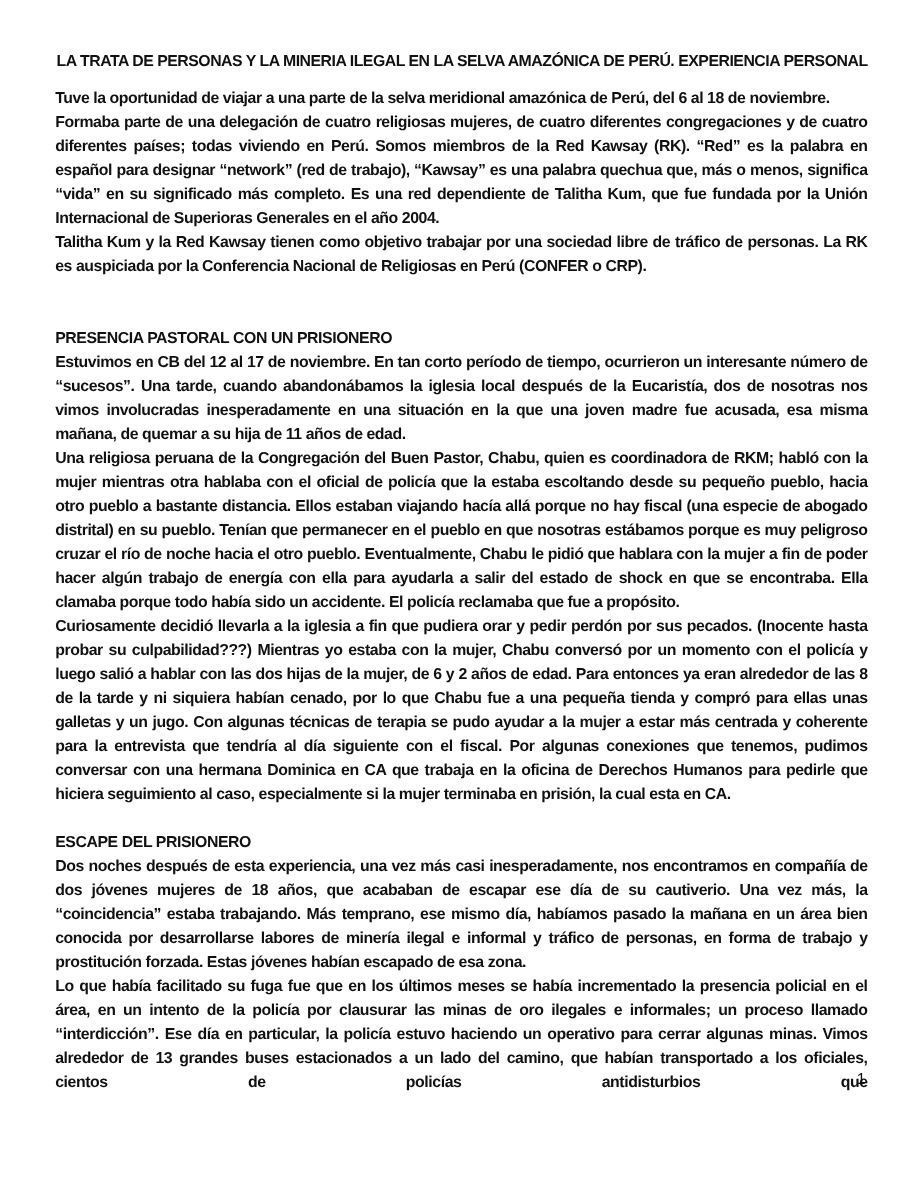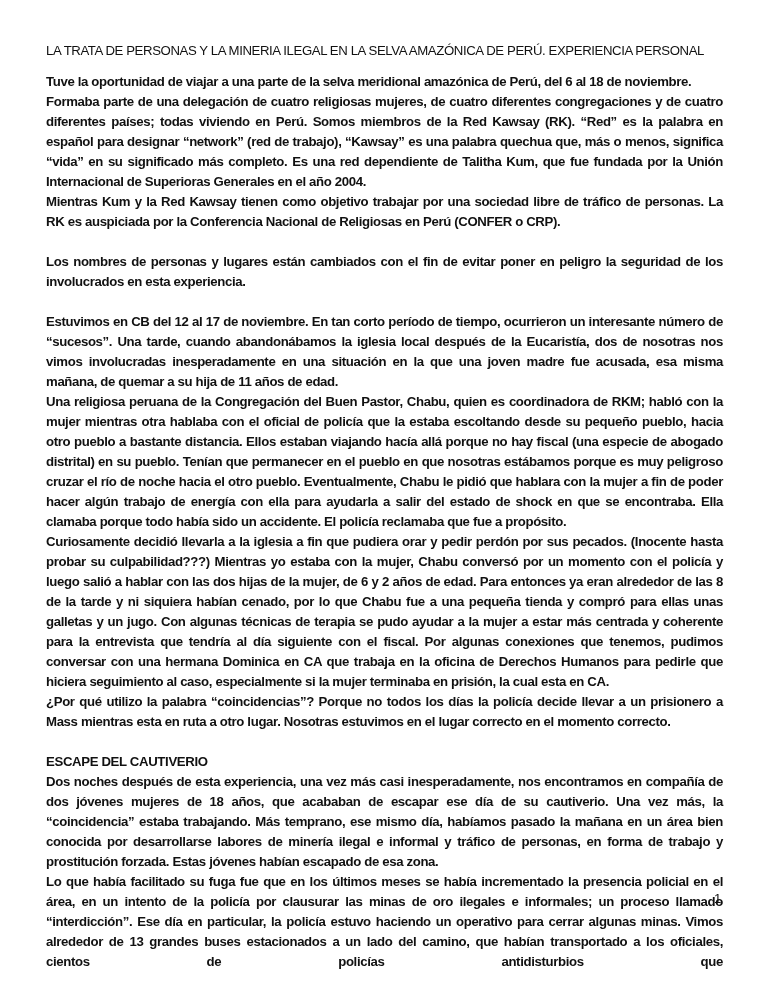--- a/index.html
+++ b/index.html
@@ -4,53 +4,52 @@
   <style>
     html, body { margin: 0; padding: 0; background: #ffffff; }
     body { width: 768px; height: 994px; overflow: hidden; position: relative; }
     .page {
       position: absolute; left: 46px; top: 41px; width: 677px;
       font-family: "Liberation Sans", sans-serif;
       font-size: 13.2px; line-height: 20px; color: #111;
       letter-spacing: -0.35px;
     }
     .title {
-      text-align: left; font-weight: normal; font-size: 13.2px;
+      text-align: right; font-weight: bold; font-size: 13.2px;
       margin: 0 0 11px 0; letter-spacing: -0.4px;
     }
     p { margin: 0; text-align: justify; font-weight: bold; }
     p.last { text-align-last: left; }
     .gap { height: 20px; }
     .heading { font-weight: bold; margin: 0; }
     .page-number {
       position: absolute; left: 714px; top: 891px;
       font-family: "Liberation Sans", sans-serif; font-size: 13.2px; color: #111;
     }
   </style>
 </head>
 <body>
 
 <div class="page">
   <div class="title">LA TRATA DE PERSONAS Y LA MINERIA ILEGAL EN LA SELVA AMAZÓNICA DE PERÚ. EXPERIENCIA PERSONAL</div>
 
   <p class="last">Tuve la oportunidad de viajar a una parte de la selva meridional amazónica de Perú, del 6 al 18 de noviembre.</p>
   <p class="last">Formaba parte de una delegación de cuatro religiosas mujeres, de cuatro diferentes congregaciones y de cuatro diferentes países; todas viviendo en Perú. Somos miembros de la Red Kawsay (RK). “Red” es la palabra en español para designar “network” (red de trabajo), “Kawsay” es una palabra quechua que, más o menos, significa “vida” en su significado más completo. Es una red dependiente de Talitha Kum, que fue fundada por la Unión Internacional de Superioras Generales en el año 2004.</p>
-  <p class="last">Mientras Kum y la Red Kawsay tienen como objetivo trabajar por una sociedad libre de tráfico de personas. La RK es auspiciada por la Conferencia Nacional de Religiosas en Perú (CONFER o CRP).</p>
+  <p class="last">Talitha Kum y la Red Kawsay tienen como objetivo trabajar por una sociedad libre de tráfico de personas. La RK es auspiciada por la Conferencia Nacional de Religiosas en Perú (CONFER o CRP).</p>
 
   <div class="gap"></div>
 
-  <p class="last">Los nombres de personas y lugares están cambiados con el fin de evitar poner en peligro la seguridad de los involucrados en esta experiencia.</p>
 
   <div class="gap"></div>
 
+  <div class="heading">PRESENCIA PASTORAL CON UN PRISIONERO</div>
   <p class="last">Estuvimos en CB del 12 al 17 de noviembre. En tan corto período de tiempo, ocurrieron un interesante número de “sucesos”. Una tarde, cuando abandonábamos la iglesia local después de la Eucaristía, dos de nosotras nos vimos involucradas inesperadamente en una situación en la que una joven madre fue acusada, esa misma mañana, de quemar a su hija de 11 años de edad.</p>
   <p class="last">Una religiosa peruana de la Congregación del Buen Pastor, Chabu, quien es coordinadora de RKM; habló con la mujer mientras otra hablaba con el oficial de policía que la estaba escoltando desde su pequeño pueblo, hacia otro pueblo a bastante distancia. Ellos estaban viajando hacía allá porque no hay fiscal (una especie de abogado distrital) en su pueblo. Tenían que permanecer en el pueblo en que nosotras estábamos porque es muy peligroso cruzar el río de noche hacia el otro pueblo. Eventualmente, Chabu le pidió que hablara con la mujer a fin de poder hacer algún trabajo de energía con ella para ayudarla a salir del estado de shock en que se encontraba. Ella clamaba porque todo había sido un accidente. El policía reclamaba que fue a propósito.</p>
   <p class="last">Curiosamente decidió llevarla a la iglesia a fin que pudiera orar y pedir perdón por sus pecados. (Inocente hasta probar su culpabilidad???) Mientras yo estaba con la mujer, Chabu conversó por un momento con el policía y luego salió a hablar con las dos hijas de la mujer, de 6 y 2 años de edad. Para entonces ya eran alrededor de las 8 de la tarde y ni siquiera habían cenado, por lo que Chabu fue a una pequeña tienda y compró para ellas unas galletas y un jugo. Con algunas técnicas de terapia se pudo ayudar a la mujer a estar más centrada y coherente para la entrevista que tendría al día siguiente con el fiscal. Por algunas conexiones que tenemos, pudimos conversar con una hermana Dominica en CA que trabaja en la oficina de Derechos Humanos para pedirle que hiciera seguimiento al caso, especialmente si la mujer terminaba en prisión, la cual esta en CA.</p>
-  <p class="last">¿Por qué utilizo la palabra “coincidencias”? Porque no todos los días la policía decide llevar a un prisionero a Mass mientras esta en ruta a otro lugar. Nosotras estuvimos en el lugar correcto en el momento correcto.</p>
 
   <div class="gap"></div>
 
-  <div class="heading">ESCAPE DEL CAUTIVERIO</div>
+  <div class="heading">ESCAPE DEL PRISIONERO</div>
   <p class="last">Dos noches después de esta experiencia, una vez más casi inesperadamente, nos encontramos en compañía de dos jóvenes mujeres de 18 años, que acababan de escapar ese día de su cautiverio. Una vez más, la “coincidencia” estaba trabajando. Más temprano, ese mismo día, habíamos pasado la mañana en un área bien conocida por desarrollarse labores de minería ilegal e informal y tráfico de personas, en forma de trabajo y prostitución forzada. Estas jóvenes habían escapado de esa zona.</p>
   <p style="text-align-last: justify;">Lo que había facilitado su fuga fue que en los últimos meses se había incrementado la presencia policial en el área, en un intento de la policía por clausurar las minas de oro ilegales e informales; un proceso llamado “interdicción”. Ese día en particular, la policía estuvo haciendo un operativo para cerrar algunas minas. Vimos alrededor de 13 grandes buses estacionados a un lado del camino, que habían transportado a los oficiales, cientos de policías antidisturbios que</p>
 </div>
 
 <div class="page-number">1</div>
 
 </body></html>

